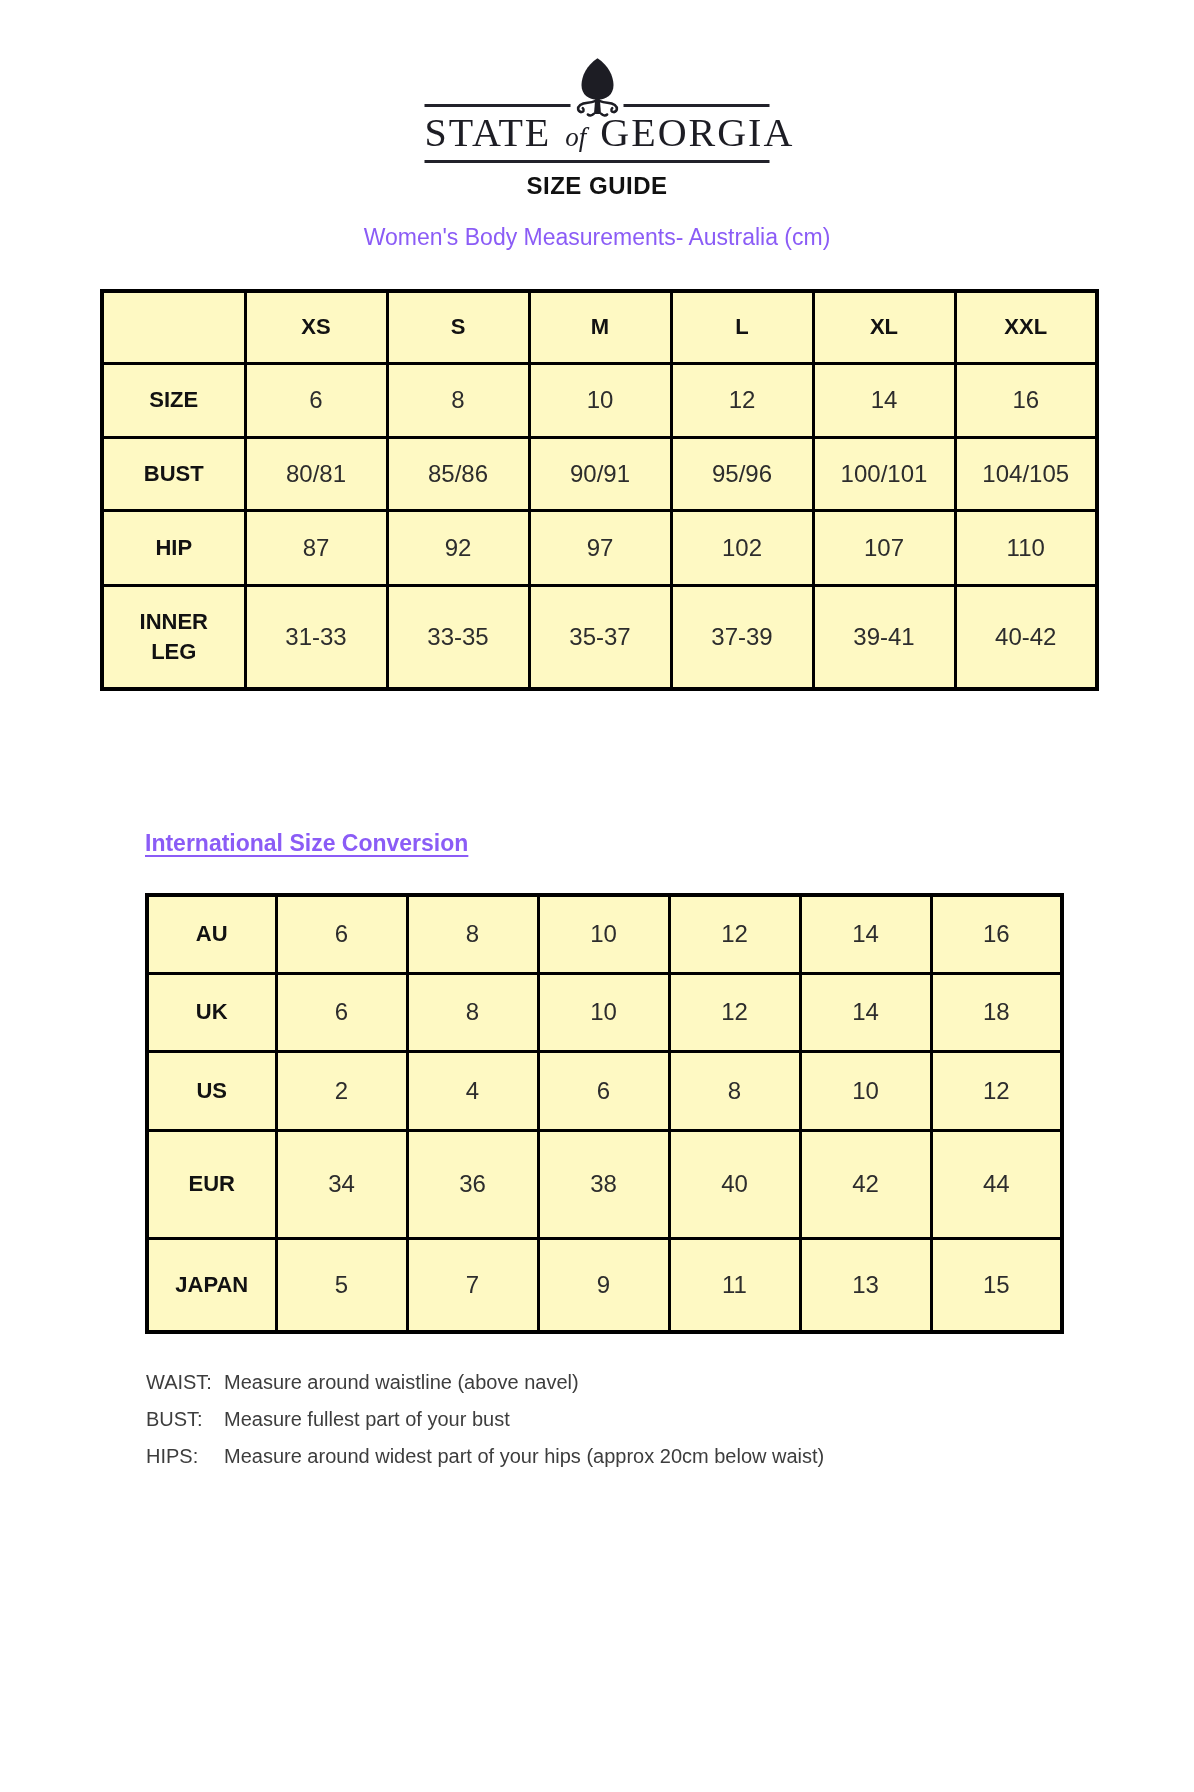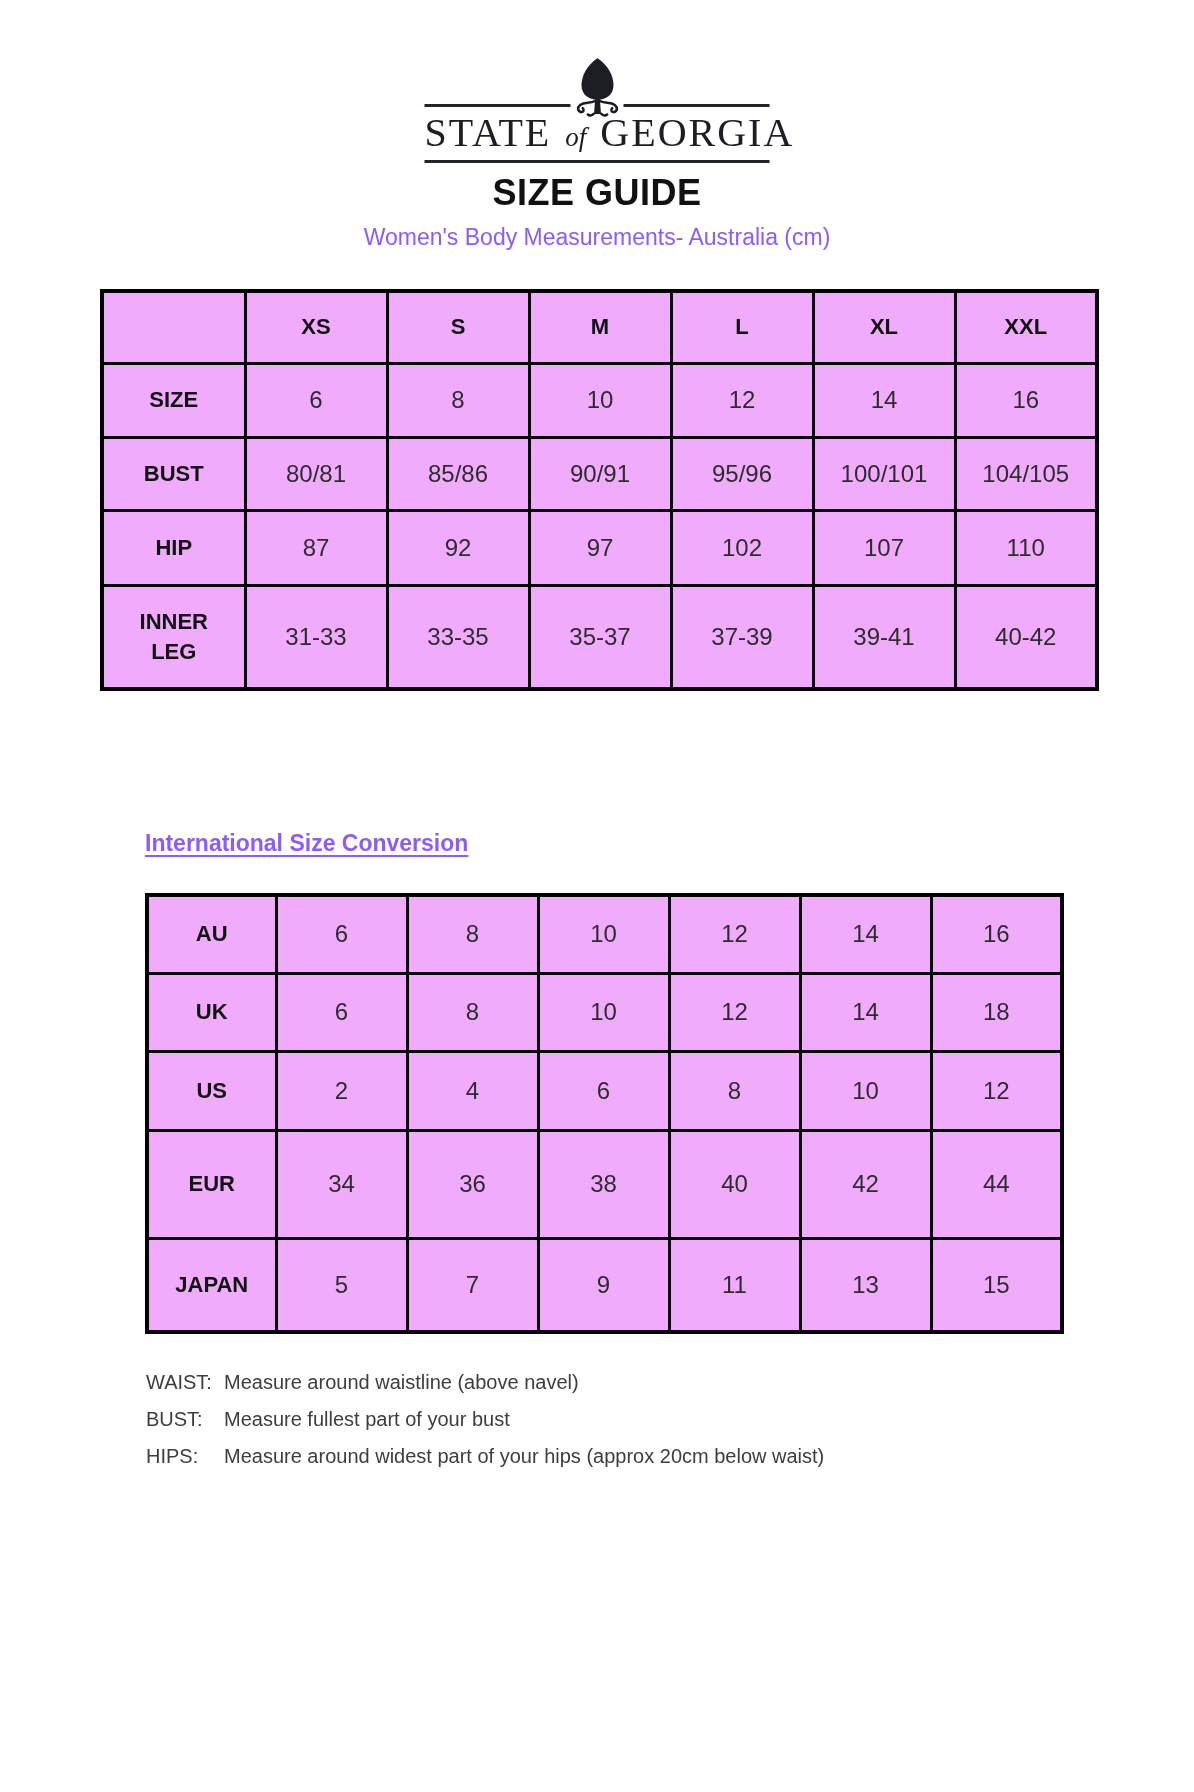--- a/index.html
+++ b/index.html
@@ -62,40 +62,40 @@
     background: #22222a;
   }
 
   
   .size-guide-title {
     position: absolute;
     top: 172px;
     left: 0;
     width: 100%;
     text-align: center;
-    font-size: 36px;
+    font-size: 24px;
     font-weight: 700;
     color: #111111;
     letter-spacing: 0.5px;
   }
   .subtitle {
     position: absolute;
     top: 224px;
     left: 0;
     width: 100%;
     text-align: center;
     font-size: 23px;
     color: #8b5cf6;
   }
 
   
   table.sg {
     border-collapse: collapse;
     table-layout: fixed;
-    background: #f0abfc;
+    background: #fef9c3;
   }
   table.sg td {
     border: 3px solid #000000;
     text-align: center;
     vertical-align: middle;
     font-size: 24px;
     color: #2d2d2d;
     padding: 0;
   }
   table.sg { border: 4px solid #000000; }

